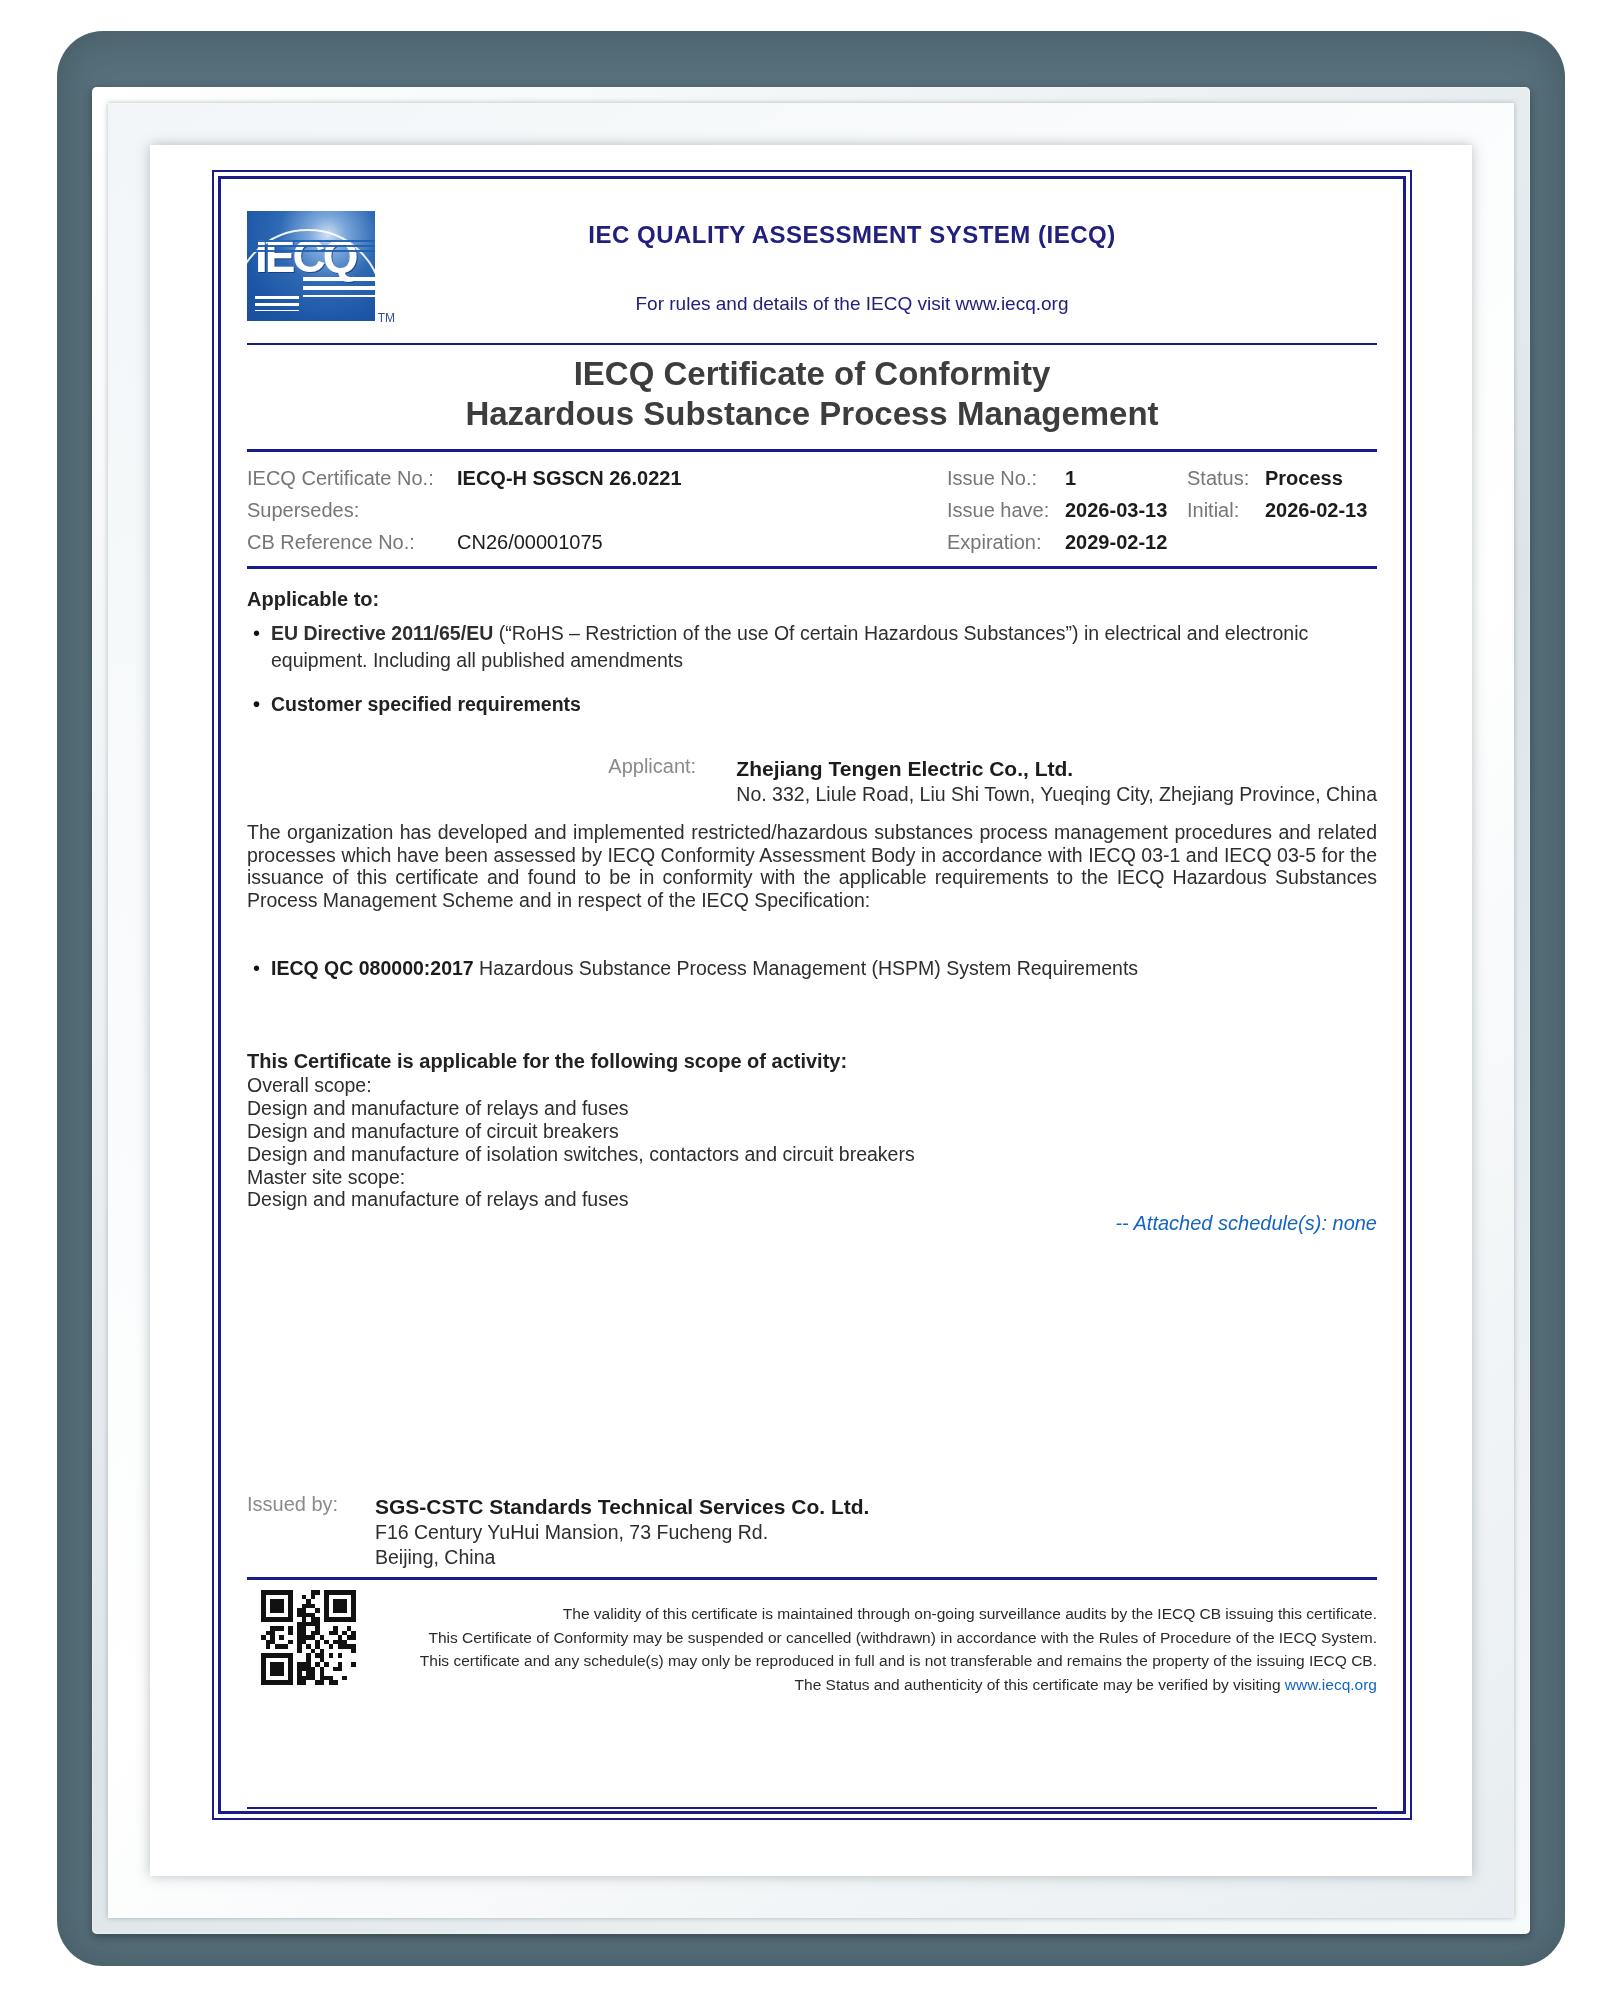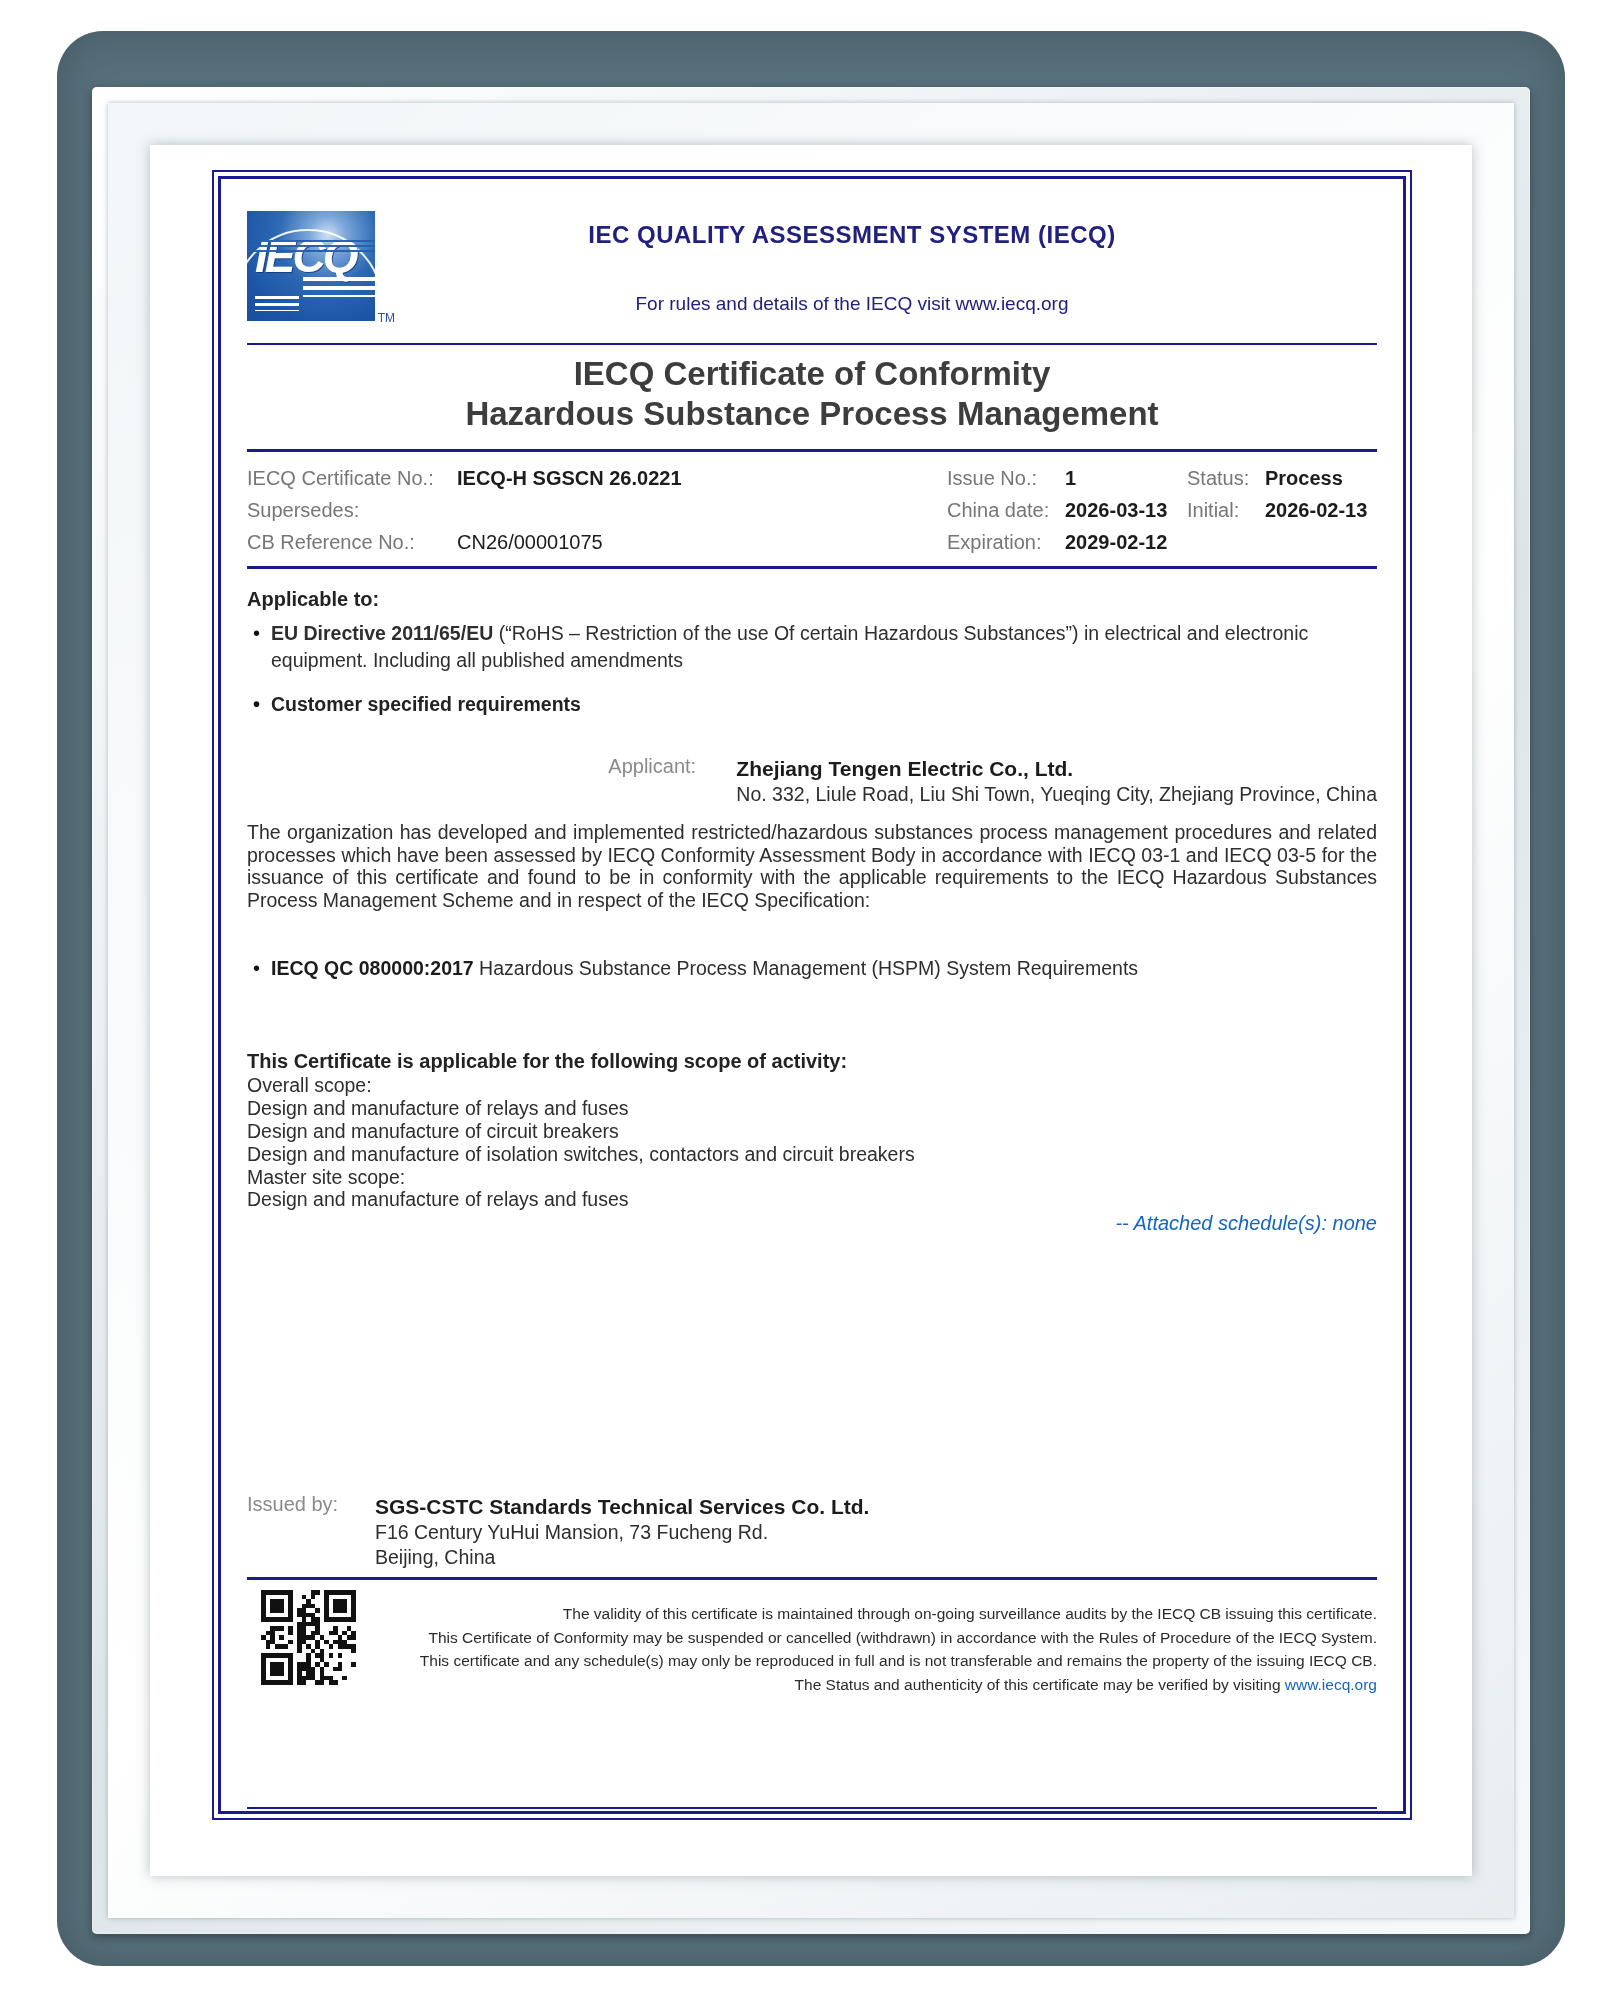--- a/index.html
+++ b/index.html
@@ -34,21 +34,21 @@
   .rule.thick { border-top-width:3px; }
 
   
   .header-row { display:flex; margin-top:28px; }
   .logo-wrap { flex:0 0 130px; position:relative; height:118px; margin-top:4px; }
   .iecq-logo { position:relative; width:128px; height:110px; overflow:hidden;
     background:radial-gradient(circle at 63% 22%, #cfe0f2 0%, #7ba6da 16%, #2e69b4 42%, #1c55a5 75%, #1a4f9d 100%); }
   .iecq-logo .globe { position:absolute; width:150px; height:150px; border-radius:50%;
     border:2px solid rgba(255,255,255,.9); left:-14px; top:18px; }
   .iecq-logo .word { position:absolute; left:8px; top:22px; width:116px;
-    font-style:italic; font-weight:bold; font-size:46px; line-height:1; color:#ffffff;
+    font-weight:bold; font-size:46px; line-height:1; color:#ffffff;
     letter-spacing:-3px; text-shadow:1px 1px 0 rgba(12,50,110,.7); }
   .iecq-logo .word-stripes { position:absolute; left:0; right:0; top:26px; height:18px;
     background:repeating-linear-gradient(rgba(32,95,176,0) 0 3px, rgba(32,95,176,.95) 3px 5px); }
   .iecq-logo .bars-left { position:absolute; left:8px; bottom:10px; width:44px; height:15px;
     background:repeating-linear-gradient(#ffffff 0 3px, rgba(255,255,255,0) 3px 7px); }
   .iecq-logo .bars-right { position:absolute; right:0; bottom:24px; width:72px; height:20px;
     background:repeating-linear-gradient(#ffffff 0 4px, rgba(255,255,255,0) 4px 9px); }
   .logo-tm { position:absolute; right:-18px; bottom:4px; font-size:12px; color:#2a4fa0; }
 
   .header-titles { flex:1; text-align:center; padding-right:50px; }
@@ -172,21 +172,21 @@
                     <span class="d-label">CB Reference No.:</span>
                     <span class="d-value">CN26/00001075</span>
                   </div>
                 </div>
                 <div class="details-right">
                   <span class="r-label">Issue No.:</span>
                   <span class="r-value">1</span>
                   <span class="r-label">Status:</span>
                   <span class="r-value">Process</span>
 
-                  <span class="r-label">China date:</span>
+                  <span class="r-label">Issue have:</span>
                   <span class="r-value">2026-03-13</span>
                   <span class="r-label">Initial:</span>
                   <span class="r-value">2026-02-13</span>
 
                   <span class="r-label">Expiration:</span>
                   <span class="r-value">2029-02-12</span>
                   <span class="r-label"></span>
                   <span class="r-value"></span>
                 </div>
               </div>

